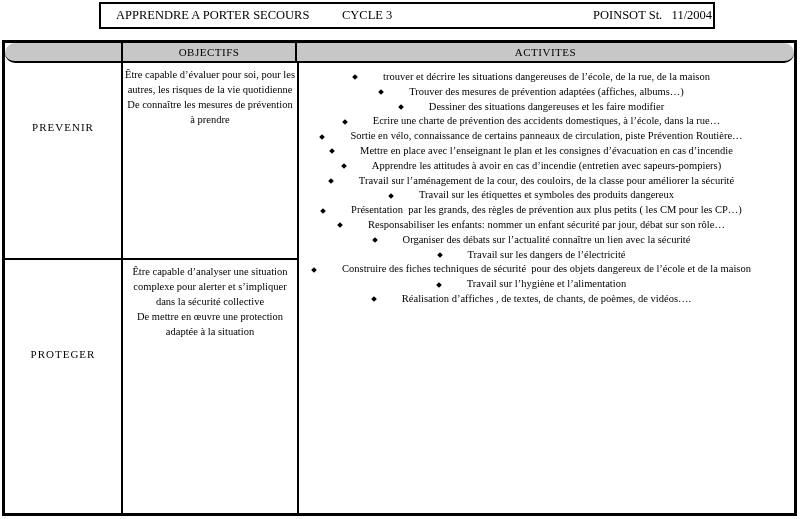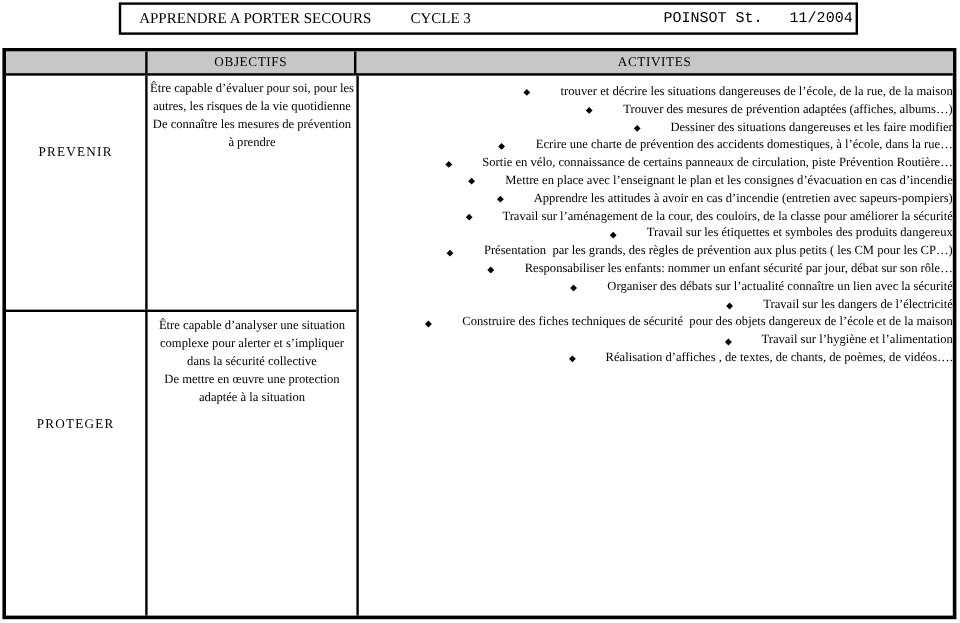--- a/index.html
+++ b/index.html
@@ -28,38 +28,39 @@
   .title-box span {
     position: absolute;
     top: 0;
     line-height: 23px;
     font-size: 12.5px;
     white-space: pre;
     text-align: right;
   }
   .tb-title   { left: 15px; }
   .tb-cycle   { left: 241px; }
-  .tb-author  { left: 452px; font-family: Liberation Mono, monospace; }
+  .tb-author  { left: 492px; }
 
   
   .main-table {
     position: absolute;
     left: 2px; top: 40px;
     width: 795px; height: 476px;
     border: 3px solid var(--border-color);
     display: flex;
     flex-direction: column;
     background: var(--page-bg);
   }
   .header-row {
     display: flex;
     height: 20px;
     background: var(--header-bg);
     border-bottom: 2px solid var(--border-color);
     font-size: 11px;
+    border-radius: 10px;
   }
   .hc { line-height: 18px; text-align: center; letter-spacing: 0.5px; }
   .hc-corner { width: 118px; border-right: 2px solid var(--border-color); }
   .hc-obj    { width: 174px; border-right: 2px solid var(--border-color); }
   .hc-act    { flex: 1; }
 
   .body-row { display: flex; flex: 1; min-height: 0; }
 
   .left-cols {
     width: 294px;
@@ -90,21 +91,21 @@
     padding: 4px 2px 0 2px;
   }
 
   .act-cell {
     flex: 1;
     padding-top: 7px;
     overflow: hidden;
   }
   .act-line {
     display: flex;
-    justify-content: flex-end;
+    justify-content: center;
     align-items: center;
     font-size: 10.5px;
     line-height: 14.8px;
     height: 14.8px;
     white-space: pre;
   }
   .bullet {
     flex: 0 0 auto;
     width: 4px; height: 4px;
     background: var(--border-color);

